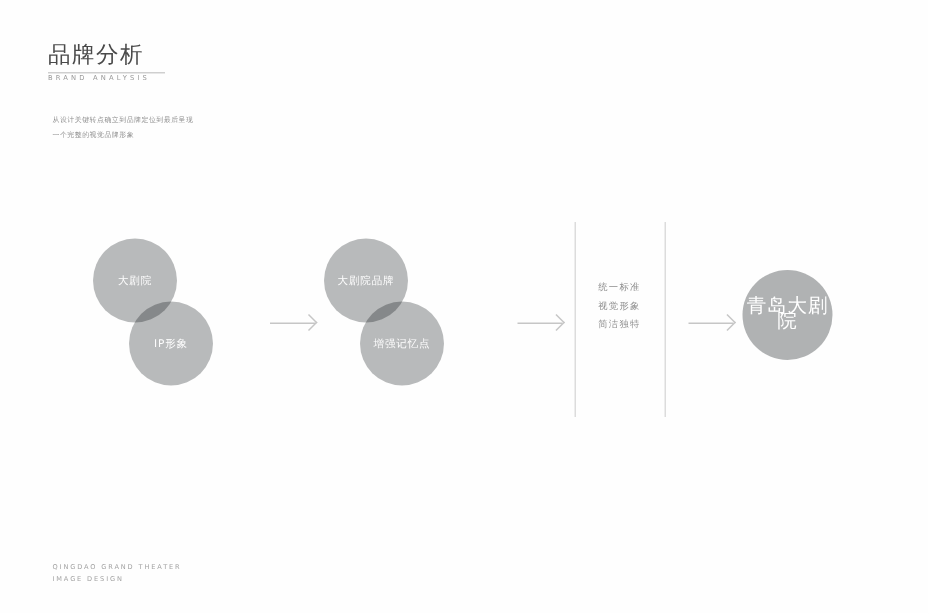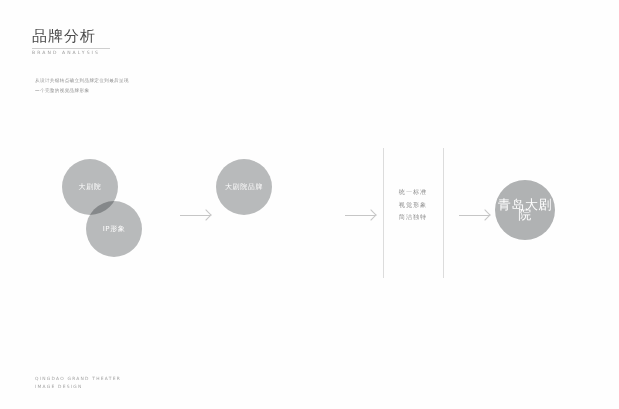--- a/index.html
+++ b/index.html
@@ -183,20 +183,21 @@
 
     <div class="circle blend g1a">大剧院</div>
     <div class="circle blend g1c">IP形象</div>
 
     <div class="arrow a1">
       <span class="shaft"></span>
       <span class="head"></span>
     </div>
 
     <div class="circle blend g2a">大剧院品牌</div>
+    <div class="circle blend g2c">增强记忆点</div>
 
     <div class="arrow a2">
       <span class="shaft"></span>
       <span class="head"></span>
     </div>
 
     <div class="vrule vr-left"></div>
     <div class="vrule vr-right"></div>
 
     <div class="midtext">

